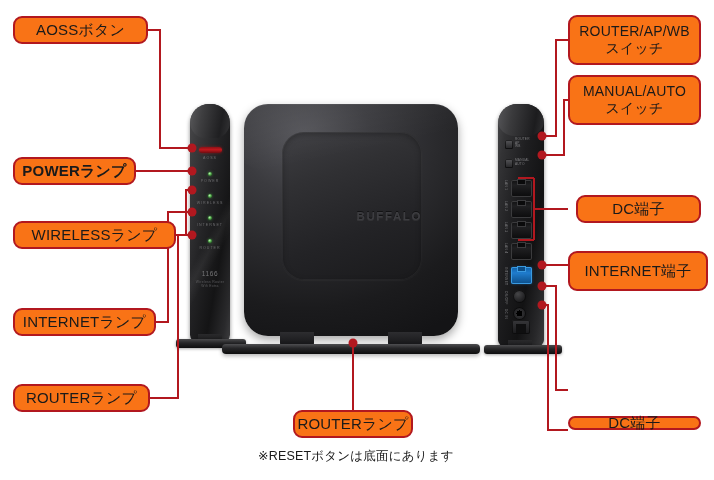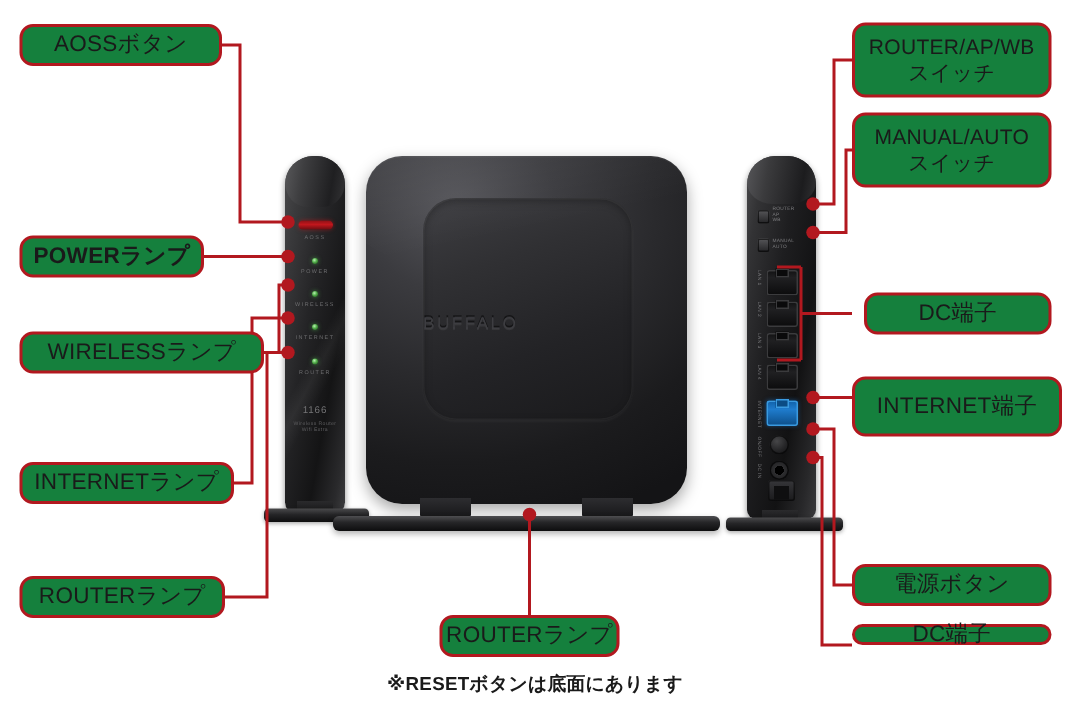--- a/index.html
+++ b/index.html
@@ -13,39 +13,39 @@
     height:480px;
     background:#ffffff;
     overflow:hidden;
   }
   
   .callout{
     position:absolute;
     box-sizing:border-box;
     border:2px solid #b2181f;
     border-radius:9px;
-    background:#15803d;
+    background:#f97316;
     color:#1a1a1a;
     display:flex;
     align-items:center;
     justify-content:center;
     text-align:center;
     font-size:15px;
     line-height:1.15;
     letter-spacing:.2px;
     z-index:40;
     white-space:pre-line;
   }
   .callout.two-line{ font-size:14px; line-height:1.25; }
 
   .note{
     position:absolute;
     font-size:12.5px;
     color:#1a1a1a;
-    font-weight:bold;
+    font-weight:normal;
     letter-spacing:.2px;
     white-space:nowrap;
     z-index:40;
     text-align:right;
   }
 
   
   #leaders{
     position:absolute;
     left:0; top:0;
@@ -128,23 +128,23 @@
     border-radius:22px;
     background:
       linear-gradient(160deg,#3e3e42 0%,#303033 30%,#232326 65%,#1a1a1c 100%);
     box-shadow:
       inset 0 0 0 1px rgba(255,255,255,.05),
       inset 0 2px 6px rgba(0,0,0,.35),
       0 1px 2px rgba(255,255,255,.04);
   }
   .fv-logo{
     position:absolute; left:0; right:0; top:78px;
-    text-align:left;
+    text-align:right;
     font-family:"Liberation Sans",sans-serif;
-    font-weight:normal;
+    font-weight:bold;
     font-size:11.5px;
     letter-spacing:1.6px;
     color:#3d3d41;
     text-shadow:0 1px 0 rgba(255,255,255,.07), 0 -1px 0 rgba(0,0,0,.5);
   }
   .fv-foot{
     position:absolute; top:228px; width:34px; height:14px;
     background:linear-gradient(180deg,#2d2d30,#151517);
     border-radius:0 0 3px 3px;
   }
@@ -377,19 +377,18 @@
   <div class="callout two-line" style="left:568px; top:15px;  width:133px; height:50px;">ROUTER/AP/WB
 スイッチ</div>
 
   <div class="callout two-line" style="left:568px; top:75px;  width:133px; height:50px;">MANUAL/AUTO
 スイッチ</div>
 
   <div class="callout" style="left:576px; top:195px; width:125px; height:28px;">DC端子</div>
 
   <div class="callout" style="left:568px; top:251px; width:140px; height:40px;">INTERNET端子</div>
 
-  <div class="callout" style="left:568px; top:376px; width:133px; height:28px;">電源ボタン</div>
 
   <div class="callout" style="left:568px; top:416px; width:133px; height:14px;">DC端子</div>
 
   <div class="note" style="left:258px; top:448px;">※RESETボタンは底面にあります</div>
 
 </div>
 
 </body></html>

